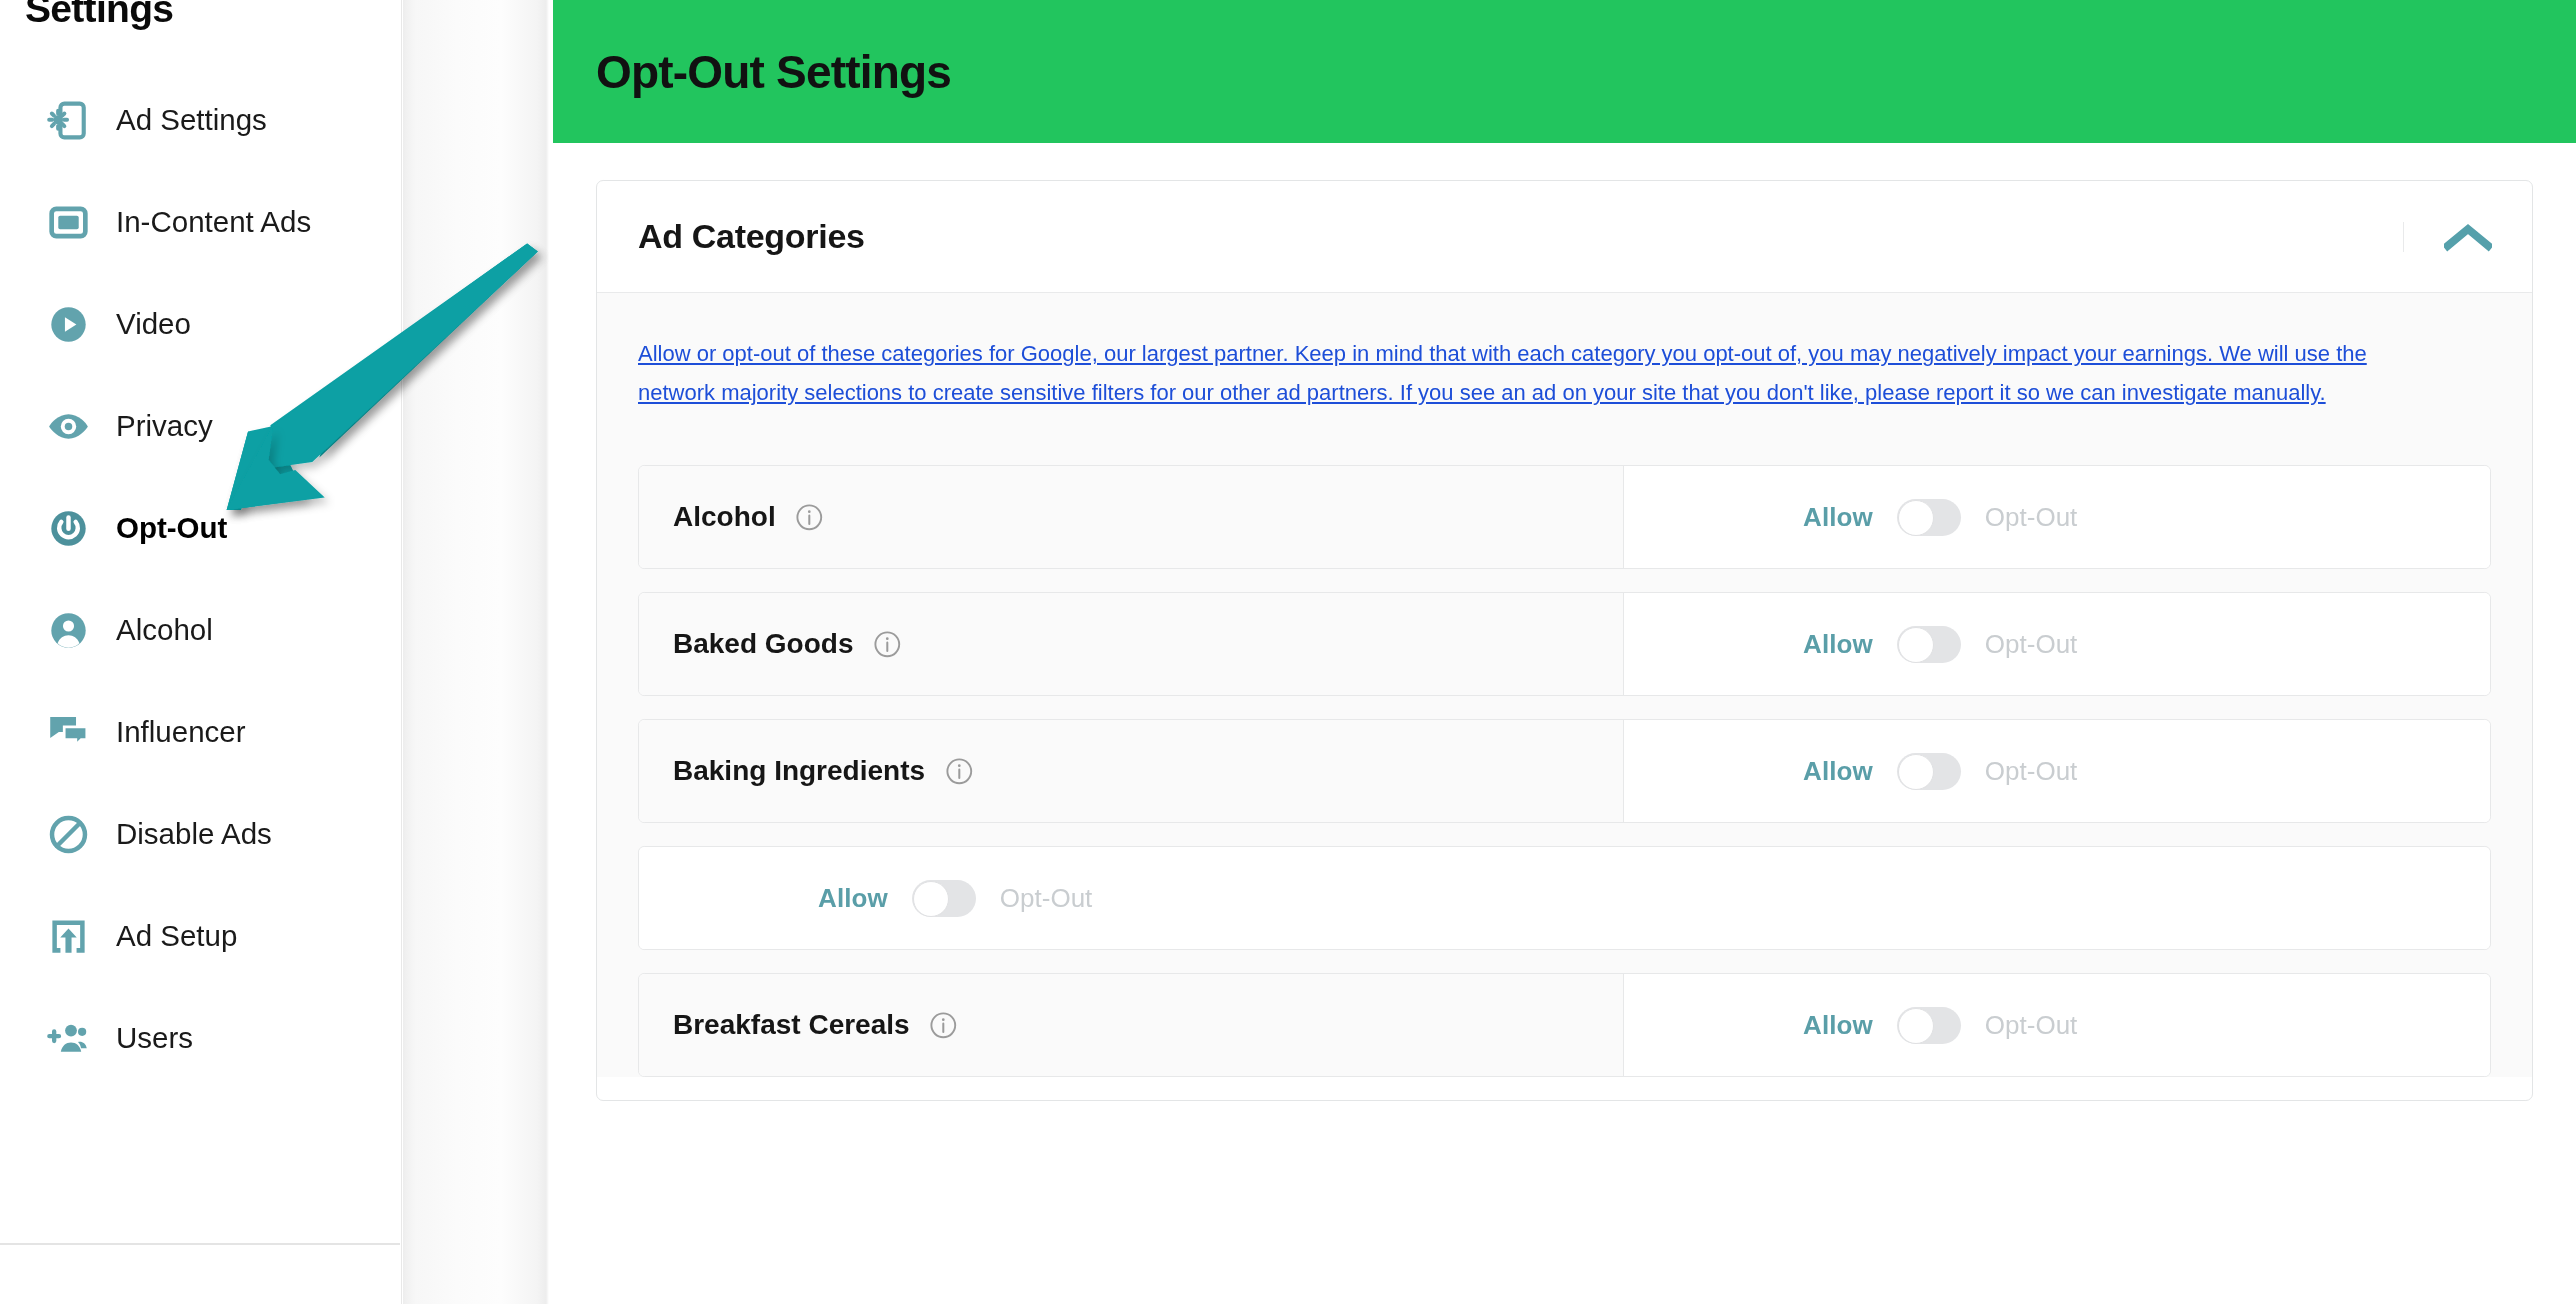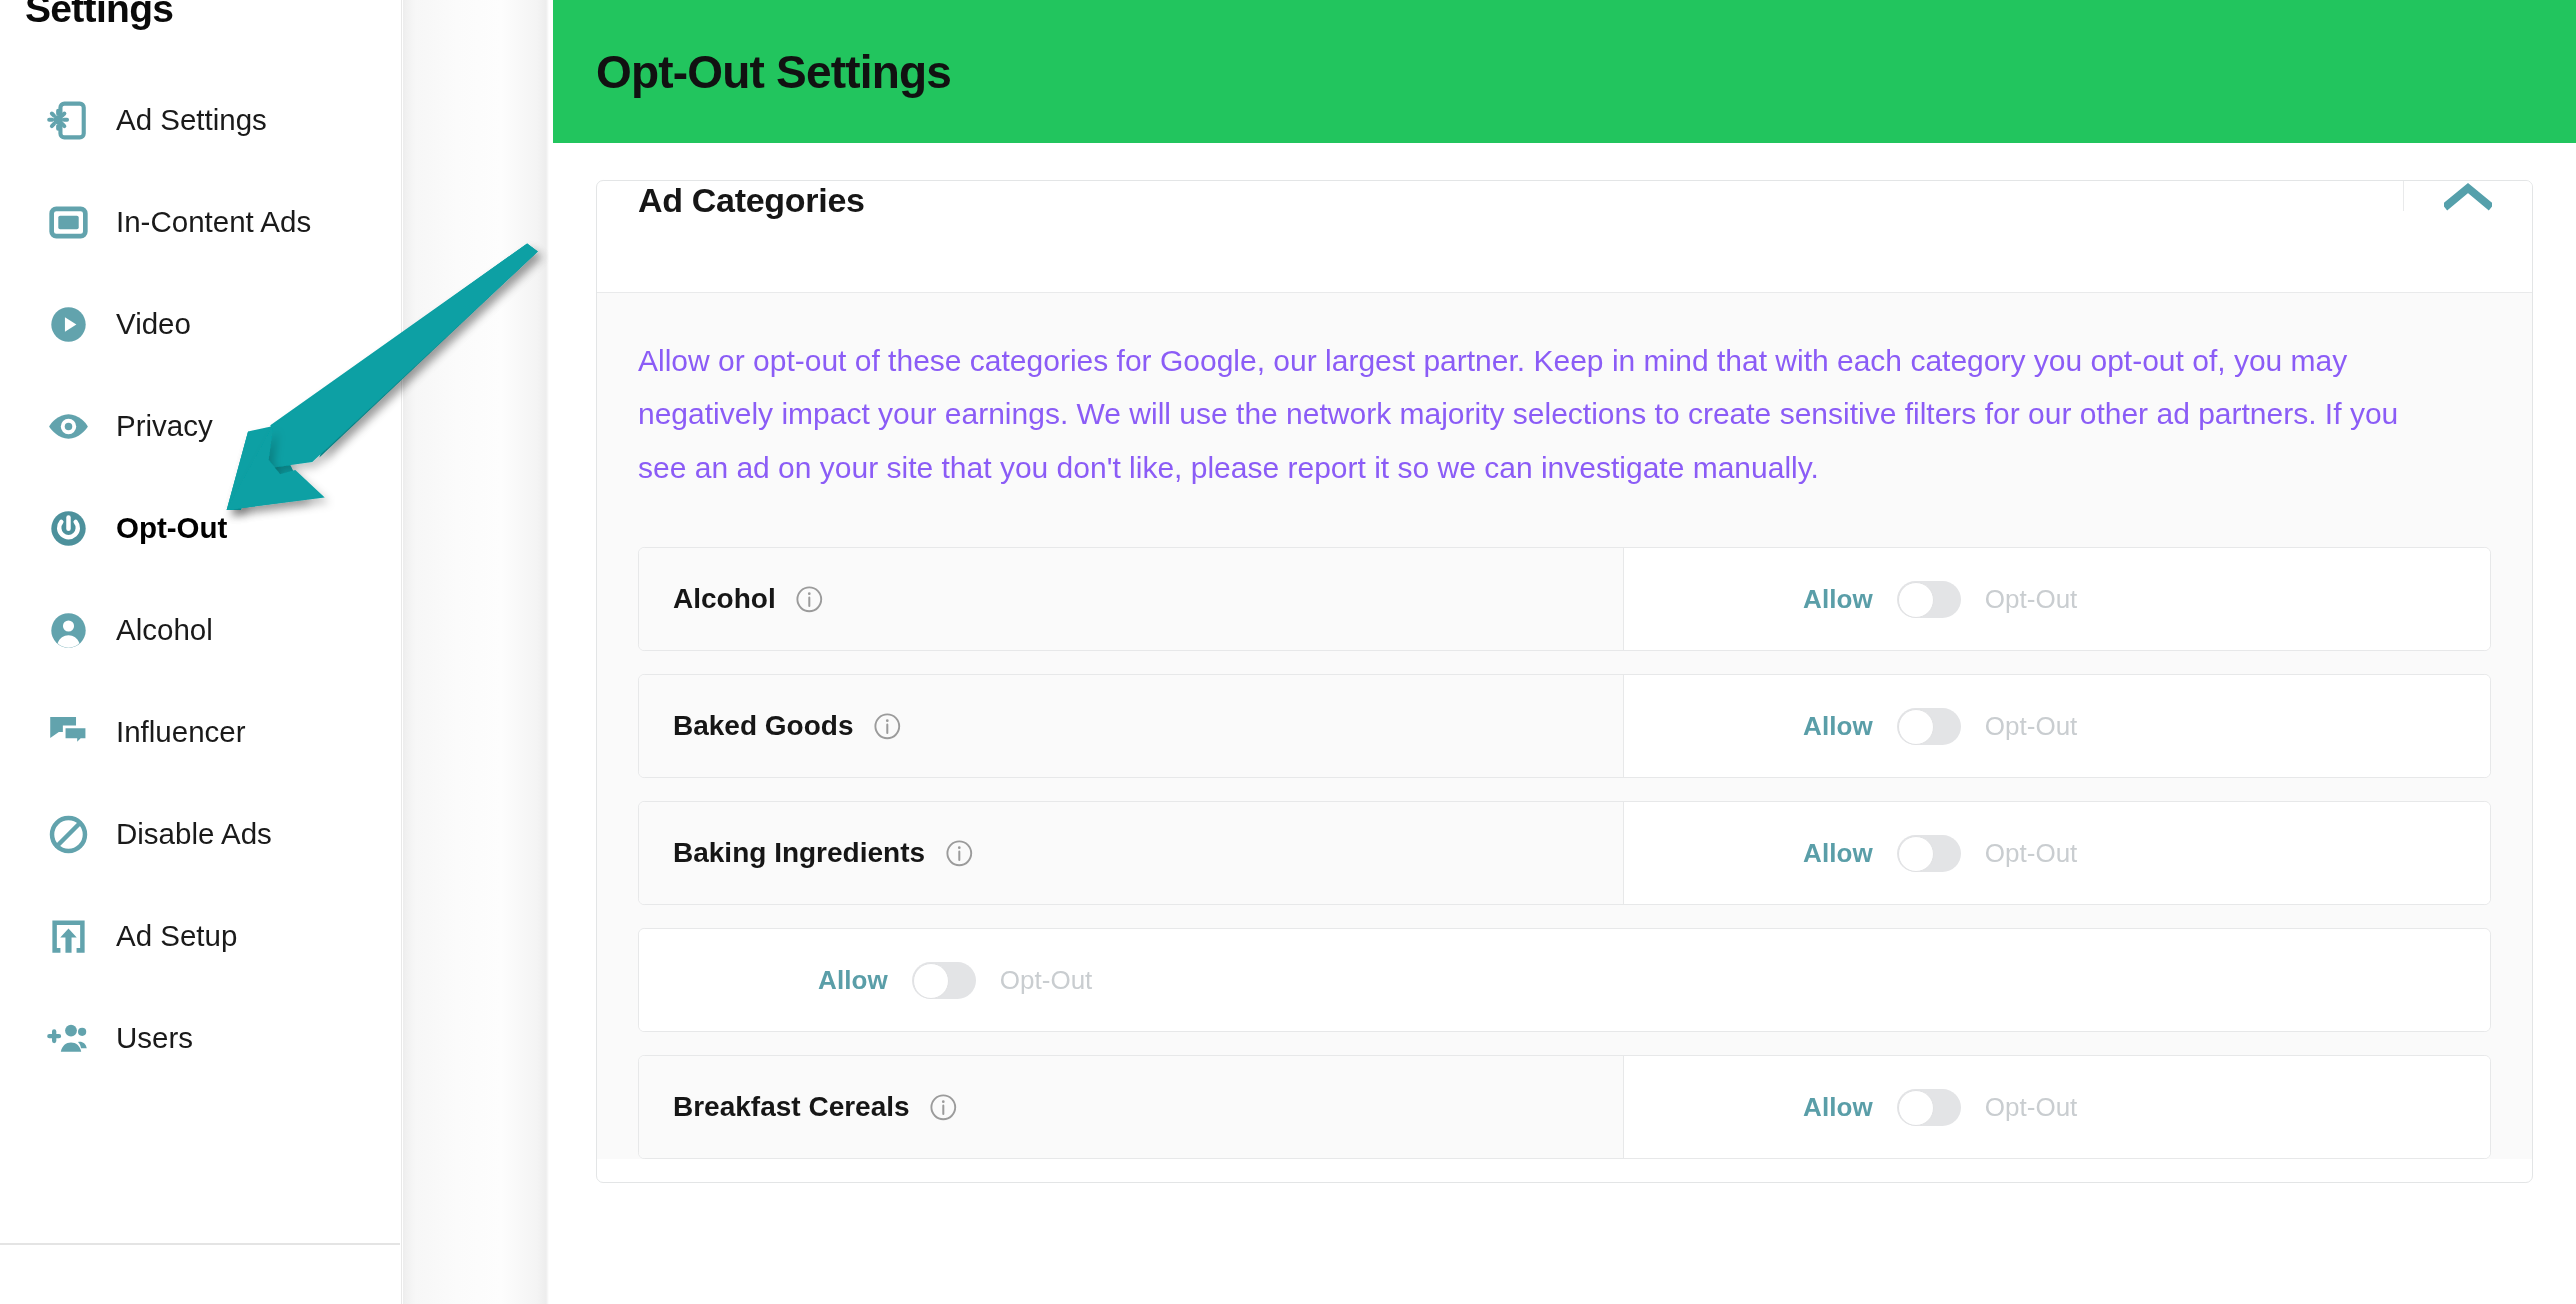--- a/index.html
+++ b/index.html
@@ -104,21 +104,21 @@
 
   .card {
     margin: 37px 43px 0 43px;
     border: 1.8px solid #e3e5e6;
     border-radius: 7.1px;
     background: #ffffff;
     overflow: hidden;
   }
   .card-head {
     display: flex;
-    align-items: flex-start;
+    align-items: center;
     height: 112px;
     border-bottom: 1.8px solid #e9eaeb;
     gap: 20px;
   }
   .card-head-title {
     flex: 1 1 auto;
     display: flex;
     align-items: center;
     padding-left: 41px;
     font-size: 34px;
@@ -133,24 +133,25 @@
     align-items: center;
     justify-content: center;
     cursor: pointer;
     background: #ffffff;
   }
   .chev { display: block; }
 
   .card-body { background: #fafafa; padding: 0 41px 0 41px; }
   .desc {
     padding: 41px 0 16px 0;
-    font-size: 30px;
+    font-size: 22px;
     line-height: 1.78;
-    color: #8b5cf6;
+    color: #1d4ed8;
     max-width: 1803px;
+    text-decoration: underline;
   }
 
   .rows { padding-top: 37px; }
   .cat-row {
     display: flex;
     align-items: stretch;
     height: 104px;
     border: 1.8px solid #e7e8e9;
     border-radius: 6.2px;
     margin-bottom: 23px;

